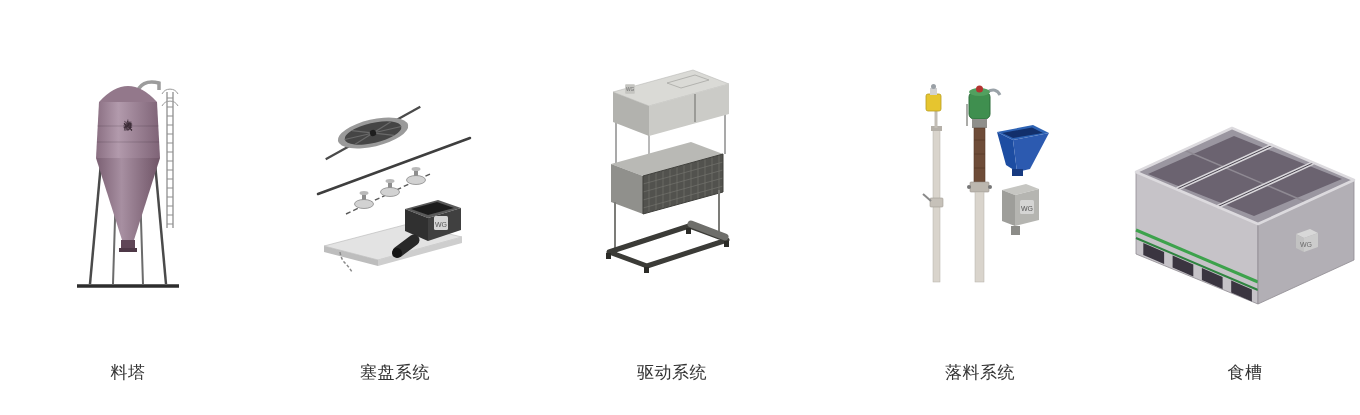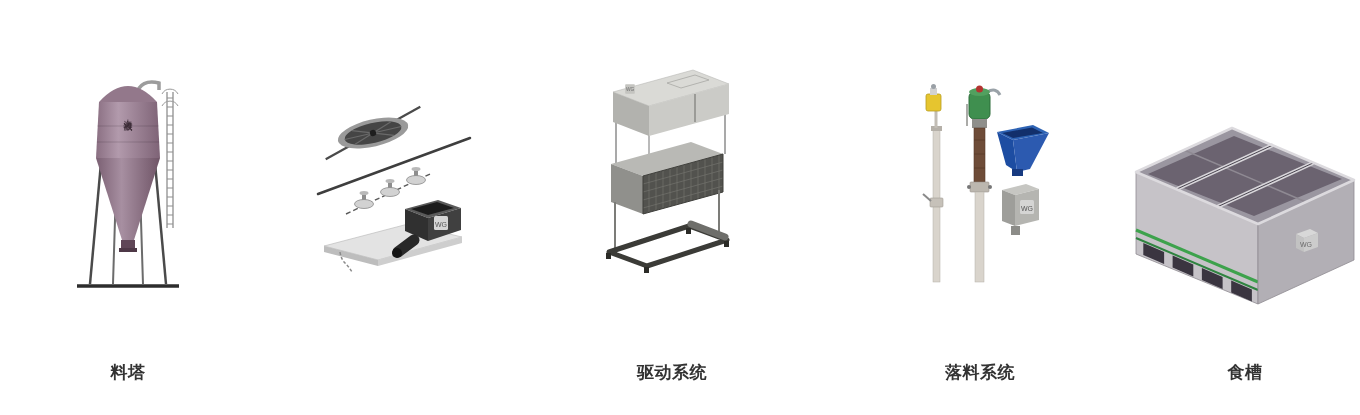--- a/index.html
+++ b/index.html
@@ -22,21 +22,21 @@
   .p4 { left:872px;  width:216px; }
   .p5 { left:1127px; width:236px; }
   .p1 .art { margin-top:78px; }
   .p2 .art { margin-top:100px; }
   .p3 .art { margin-top:62px; }
   .p4 .art { margin-top:80px; }
   .p5 .art { margin-top:92px; }
   .label {
     position:absolute; top:361px; left:0; width:100%;
     text-align:center; font-size:17px; color:#333333;
-    letter-spacing:0.5px; font-weight:700;
+    letter-spacing:0.5px; font-weight:400;
   }
   svg { display:block; }
   svg text { font-family:"Liberation Sans","DejaVu Sans",sans-serif; }
 </style>
 </head>
 <body>
 
 <div class="showcase">
 
   <figure class="product p1">
@@ -120,20 +120,21 @@
           <line x1="104" y1="140" x2="88" y2="152" stroke="#292929" stroke-width="11" stroke-linecap="round"></line>
           <circle cx="87" cy="153" r="5" fill="#141414"></circle>
           <g transform="translate(131,123)">
             <rect x="-7" y="-7" width="14" height="14" rx="1.5" fill="#d6d6d6"></rect>
             <text y="3.5" font-size="7" fill="#555555" text-anchor="middle">WG</text>
           </g>
           <path d="M30,152 q1,7 5,11 t7,9" fill="none" stroke="#8a8a8a" stroke-width="1.5" stroke-dasharray="3 2"></path>
         </g>
       </svg>
     </div>
+    <figcaption class="label">塞盘系统</figcaption>
   </figure>
 
   <figure class="product p4">
     <div class="art">
       <svg width="150" height="215" viewBox="0 0 150 215">
         <g>
           <rect x="28" y="50" width="7" height="152" fill="#d9d4cc" stroke="#b5b0a8" stroke-width="0.5"></rect>
           <rect x="26" y="46" width="11" height="5" fill="#b5b0a8"></rect>
           <g>
             <rect x="29.5" y="28" width="3" height="20" fill="#c2bdb5"></rect>

